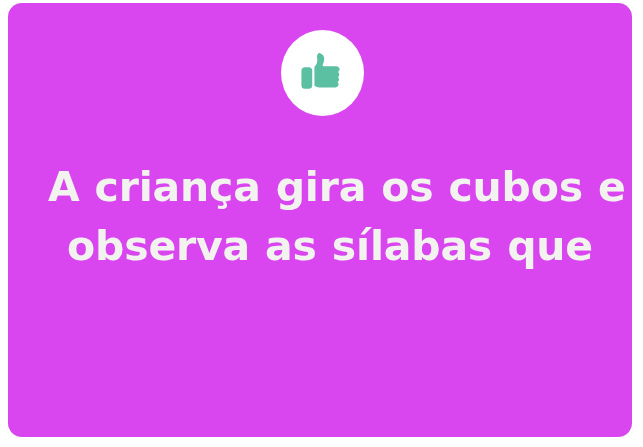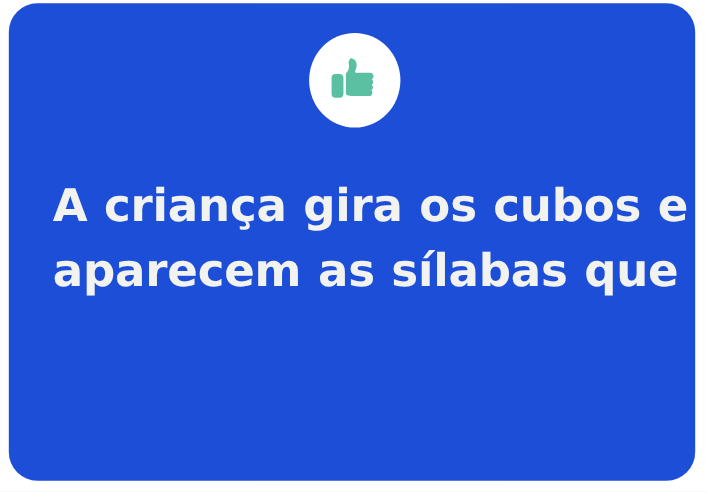--- a/index.html
+++ b/index.html
@@ -20,22 +20,22 @@
     height: 447px;
     background: #ffffff;
   }
 
   .info-card {
     position: absolute;
     left: 8px;
     top: 3px;
     width: 624px;
     height: 434px;
-    background: #1d4ed8;
-    border-radius: 26px;
+    background: #d946ef;
+    border-radius: 14px;
     box-sizing: border-box;
     display: flex;
     flex-direction: column;
     align-items: center;
   }
 
   .icon-badge {
     position: absolute;
     left: 273px;
     top: 27px;
@@ -106,18 +106,18 @@
                      c0 -1.2 -0.2 -2.2 -0.4 -3.1
                      c-0.5 -2.1 0.3 -4.0 1.8 -5.4
                      z"></path>
           </g>
         </svg>
       </span>
     </div>
 
     <div class="card-message">
       <span class="msg-line">A criança gira os cubos e</span>
-      <span class="msg-line">aparecem as sílabas que</span>
+      <span class="msg-line">observa as sílabas que</span>
     </div>
 
   </div>
 
 </div>
 
 </body></html>

